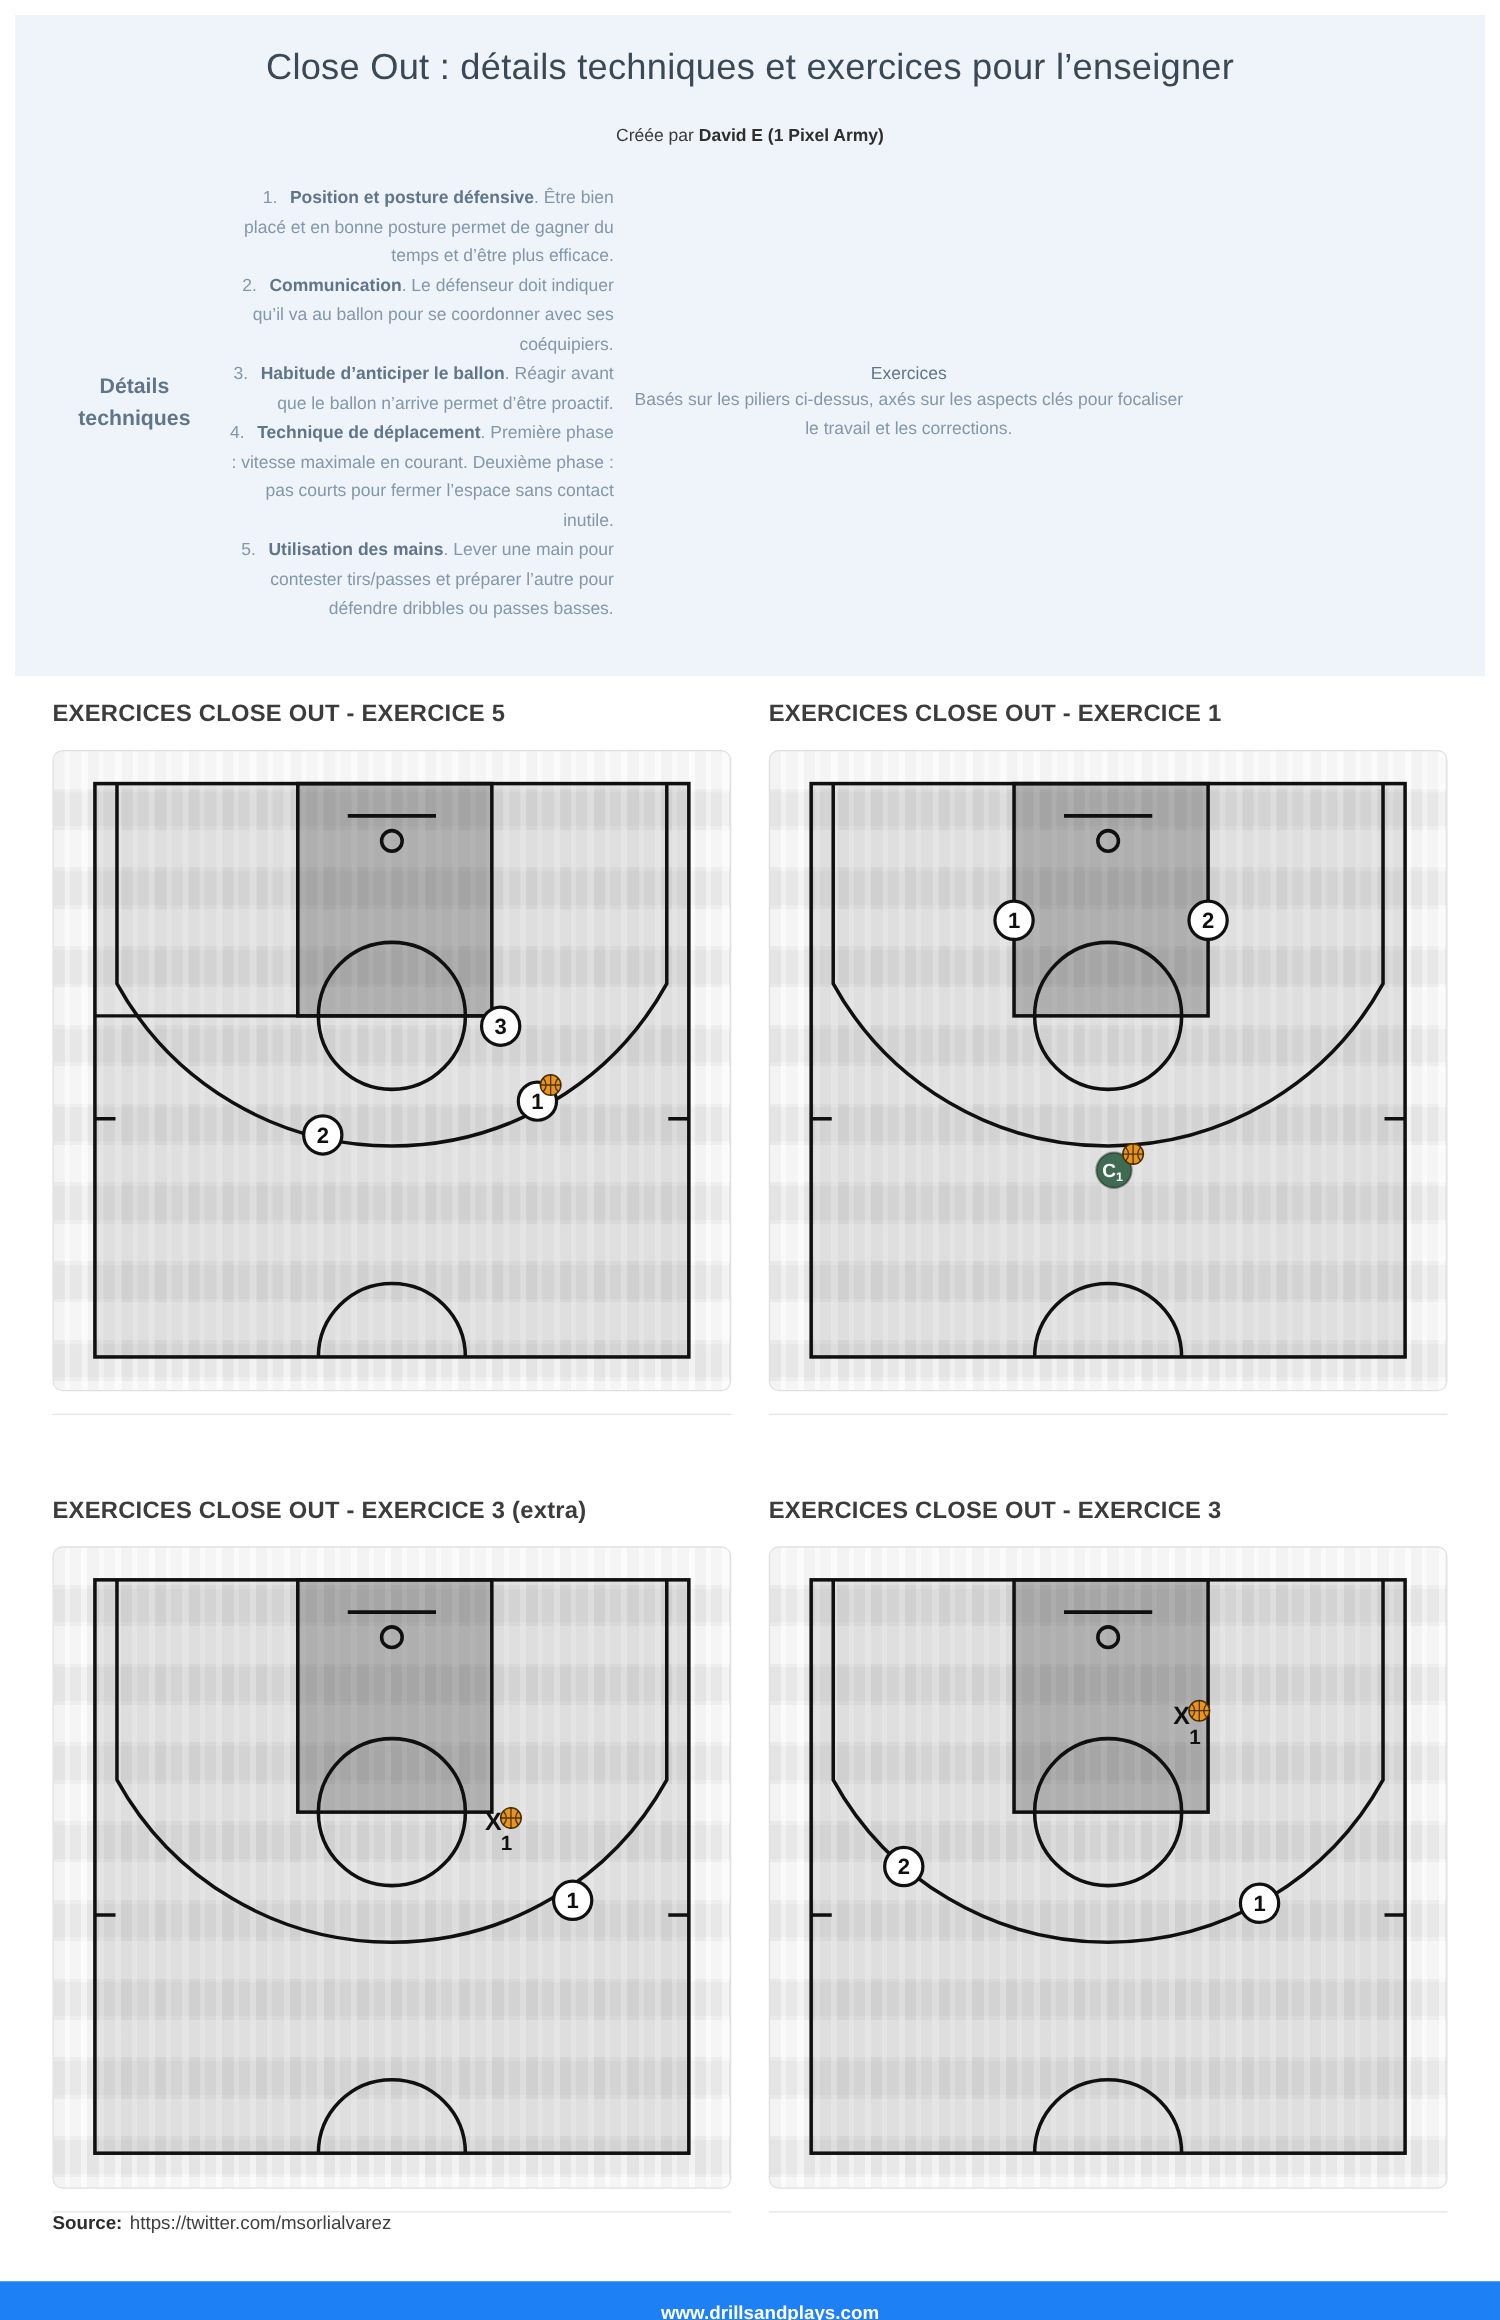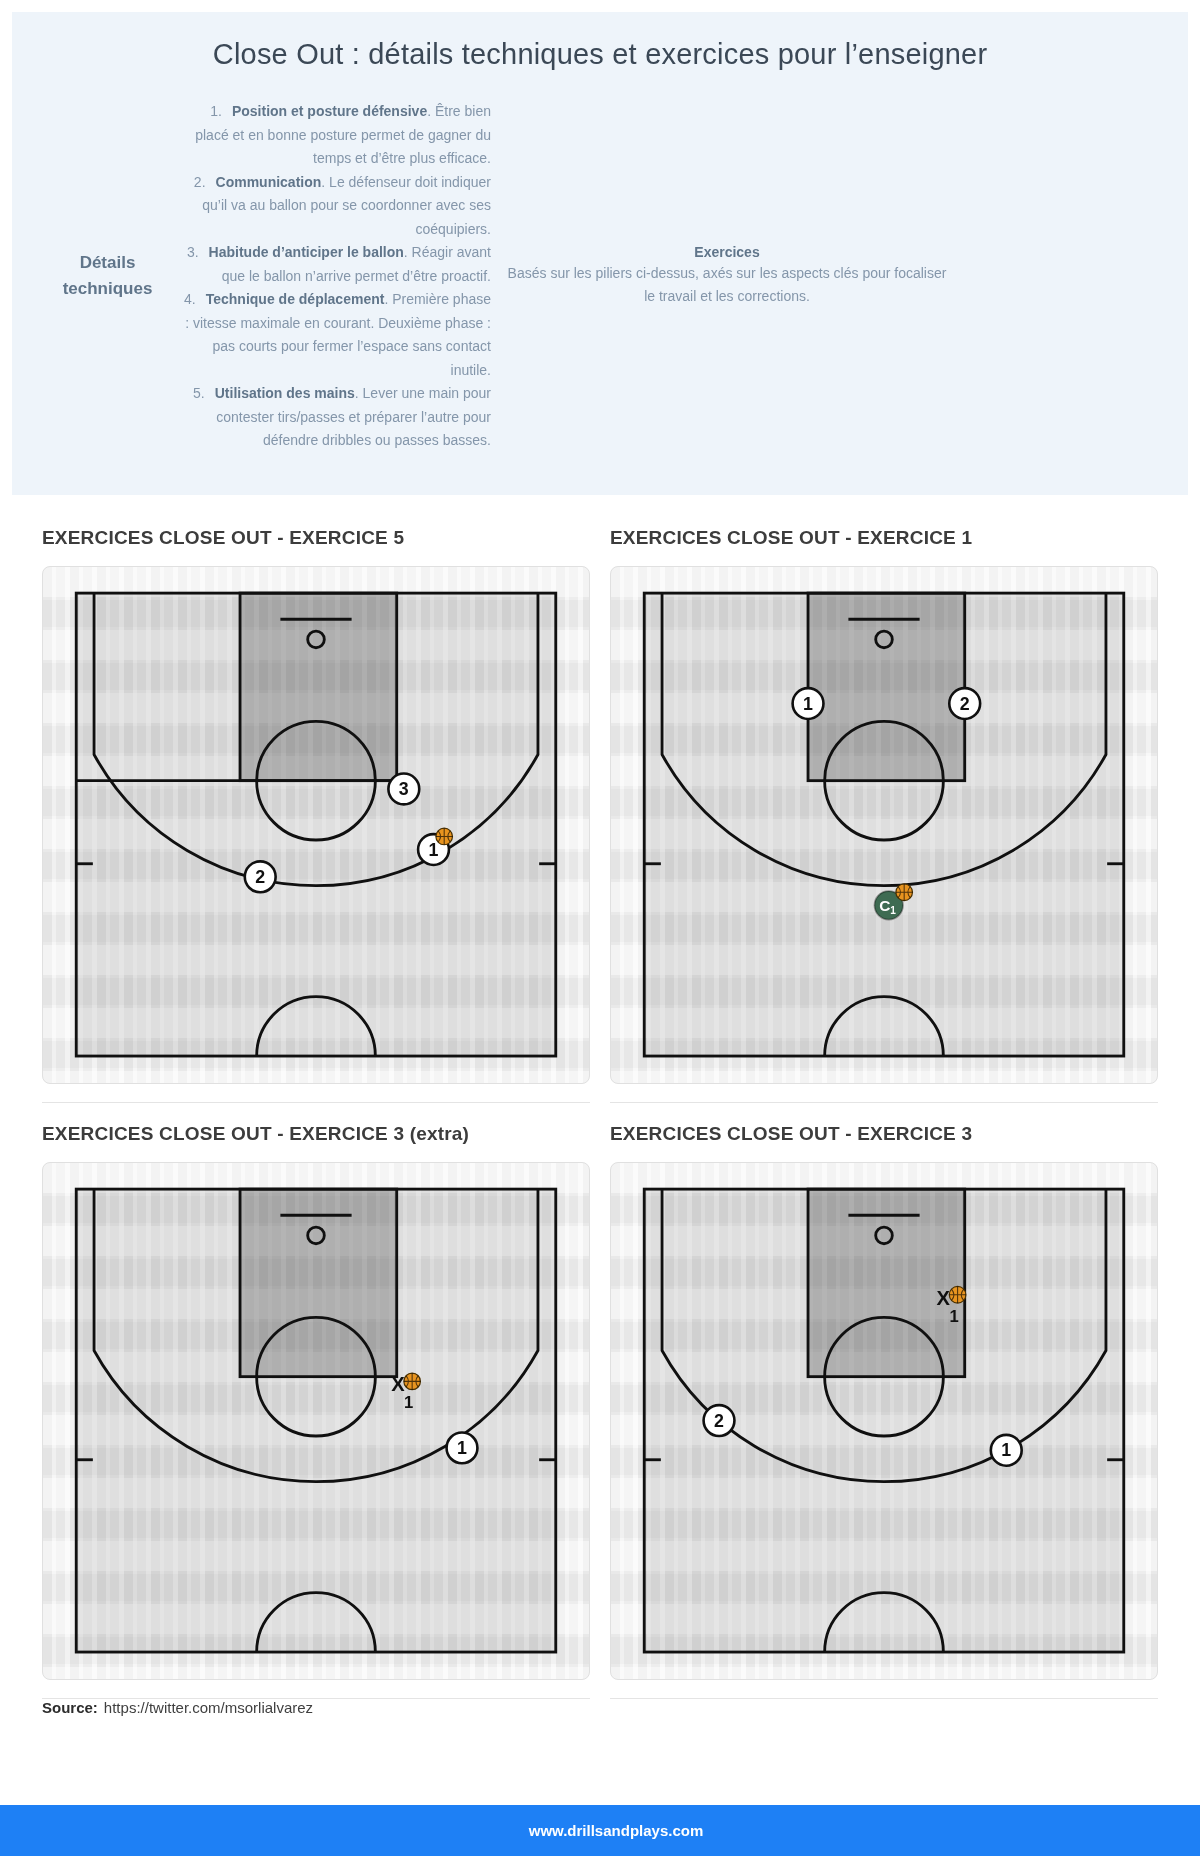--- a/index.html
+++ b/index.html
@@ -25,26 +25,26 @@
   .header-cols {
     display:grid; grid-template-columns: 115px 310px 440px 1fr;
     column-gap:16px; align-items:center;
   }
   .col-mini-head { font-weight:bold; color:#60758a; font-size:17px; text-align:center; line-height:1.55; }
   .col-text { color:#8496aa; font-size:14px; line-height:1.68; text-align:center; }
   .tech-list { list-style:none; }
   .tech-list li { text-align:right; color:#8496aa; font-size:14px; line-height:1.68; }
   .tech-list li b { color:#60758a; }
   .tech-list .num { margin-right:10px; }
-  .note-head { font-weight:bold; color:#60758a; font-size:14px; text-align:center; margin-bottom:2px; }
+  .note-head { font-weight:normal; color:#60758a; font-size:14px; text-align:center; margin-bottom:2px; }
   
   .main { padding: 0 42px; }
   .sections {
     display:grid; grid-template-columns: 1fr 1fr;
-    column-gap: 30px; row-gap: 66px; margin-top: 32px; gap: 20px;
+    column-gap: 30px; row-gap: 66px; margin-top: 20px;
   }
   .section-title {
     font-size:19px; font-weight:bold; color:#3c3c3c;
     letter-spacing:0.2px; margin-bottom:17px;
   }
   .court-wrap {
     position:relative; width:100%;
     border:1px solid #e0e0e0; border-radius:8px; overflow:hidden;
     background-color:#f1f1f1;
     background-image:
@@ -64,20 +64,21 @@
     display:flex; align-items:center; justify-content:center;padding-left:32px;
   }
   .footer-site { color:#ffffff; font-weight:bold; font-size:15px; }
   .spacer { flex:1; }
 </style>
 </head>
 <body>
 
 <header class="header">
   <h1 class="page-title">Close Out : détails techniques et exercices pour l’enseigner</h1>
+  <div class="byline"><span>Créée par </span><b>David E (1 Pixel Army)</b></div>
   <div class="header-cols">
     <div class="col-mini-head">Détails techniques</div>
     <ol class="tech-list">
         <li><span class="num">1.</span><b>Position et posture défensive</b><span class="rest">. Être bien placé et en bonne posture permet de gagner du temps et d’être plus efficace.</span></li>
         <li><span class="num">2.</span><b>Communication</b><span class="rest">. Le défenseur doit indiquer qu’il va au ballon pour se coordonner avec ses coéquipiers.</span></li>
         <li><span class="num">3.</span><b>Habitude d’anticiper le ballon</b><span class="rest">. Réagir avant que le ballon n’arrive permet d’être proactif.</span></li>
         <li><span class="num">4.</span><b>Technique de déplacement</b><span class="rest">. Première phase : vitesse maximale en courant. Deuxième phase : pas courts pour fermer l’espace sans contact inutile.</span></li>
         <li><span class="num">5.</span><b>Utilisation des mains</b><span class="rest">. Lever une main pour contester tirs/passes et préparer l’autre pour défendre dribbles ou passes basses.</span></li>
       </ol>
     <div>

